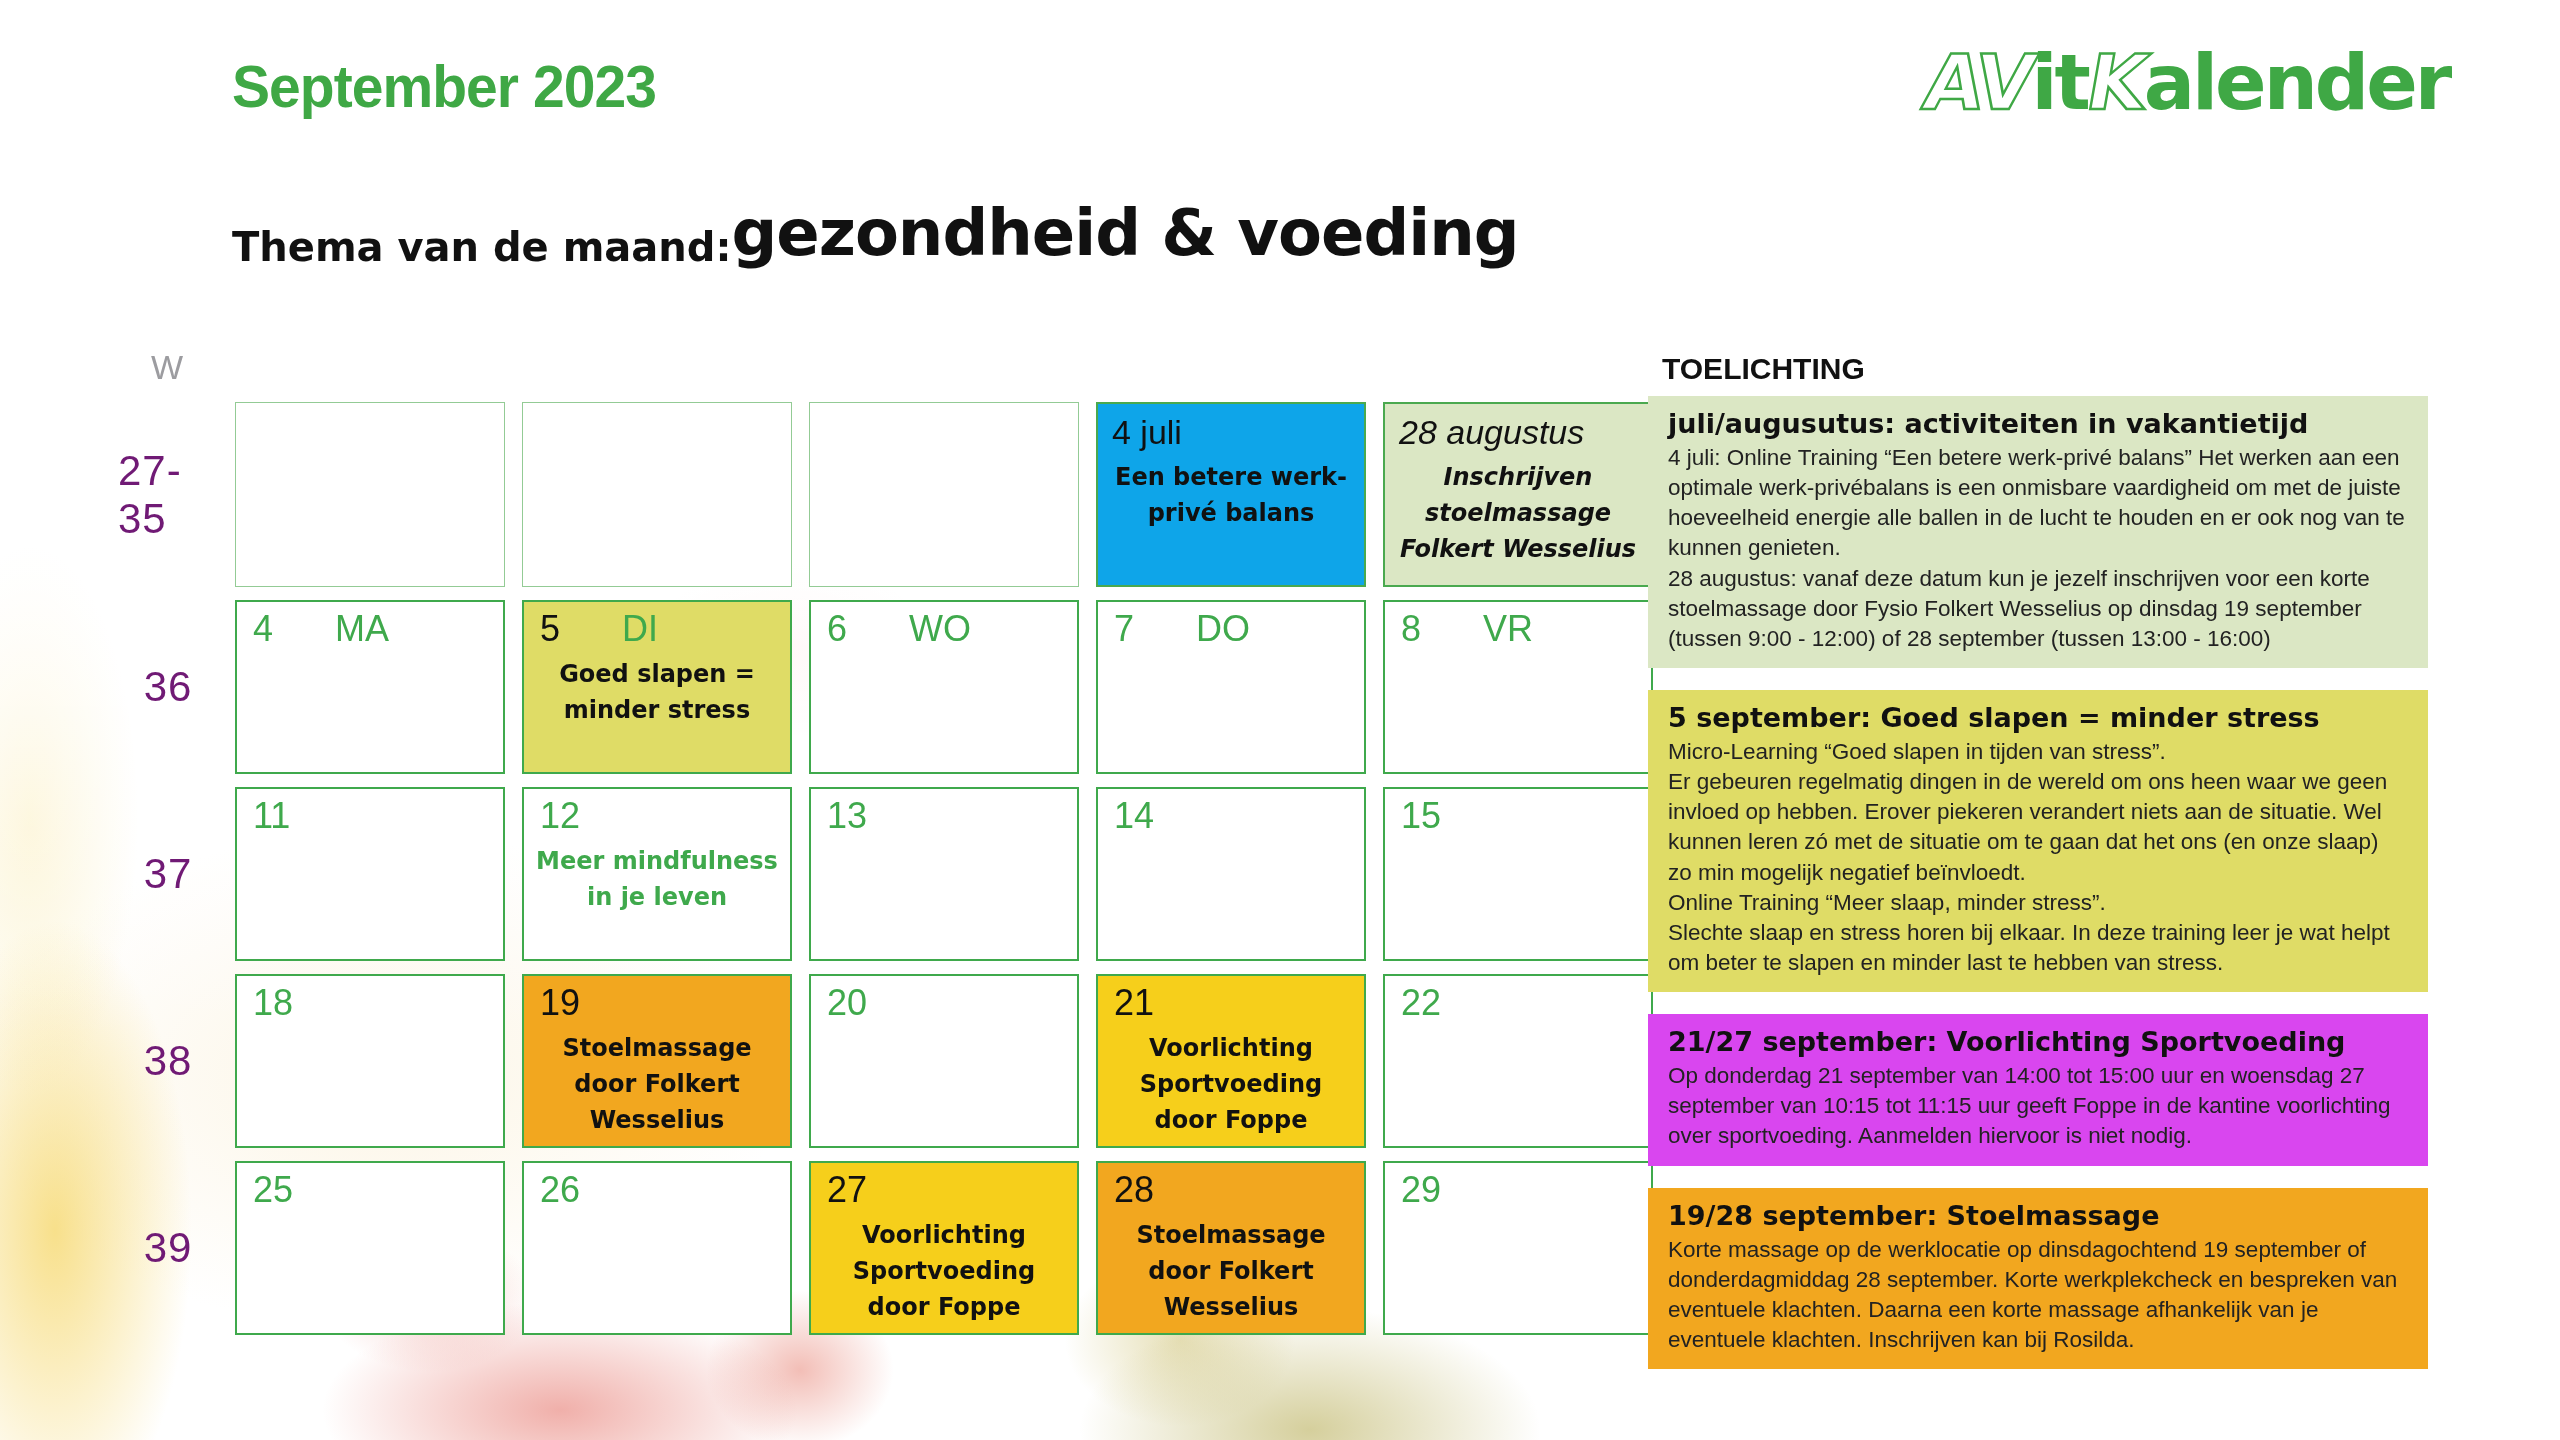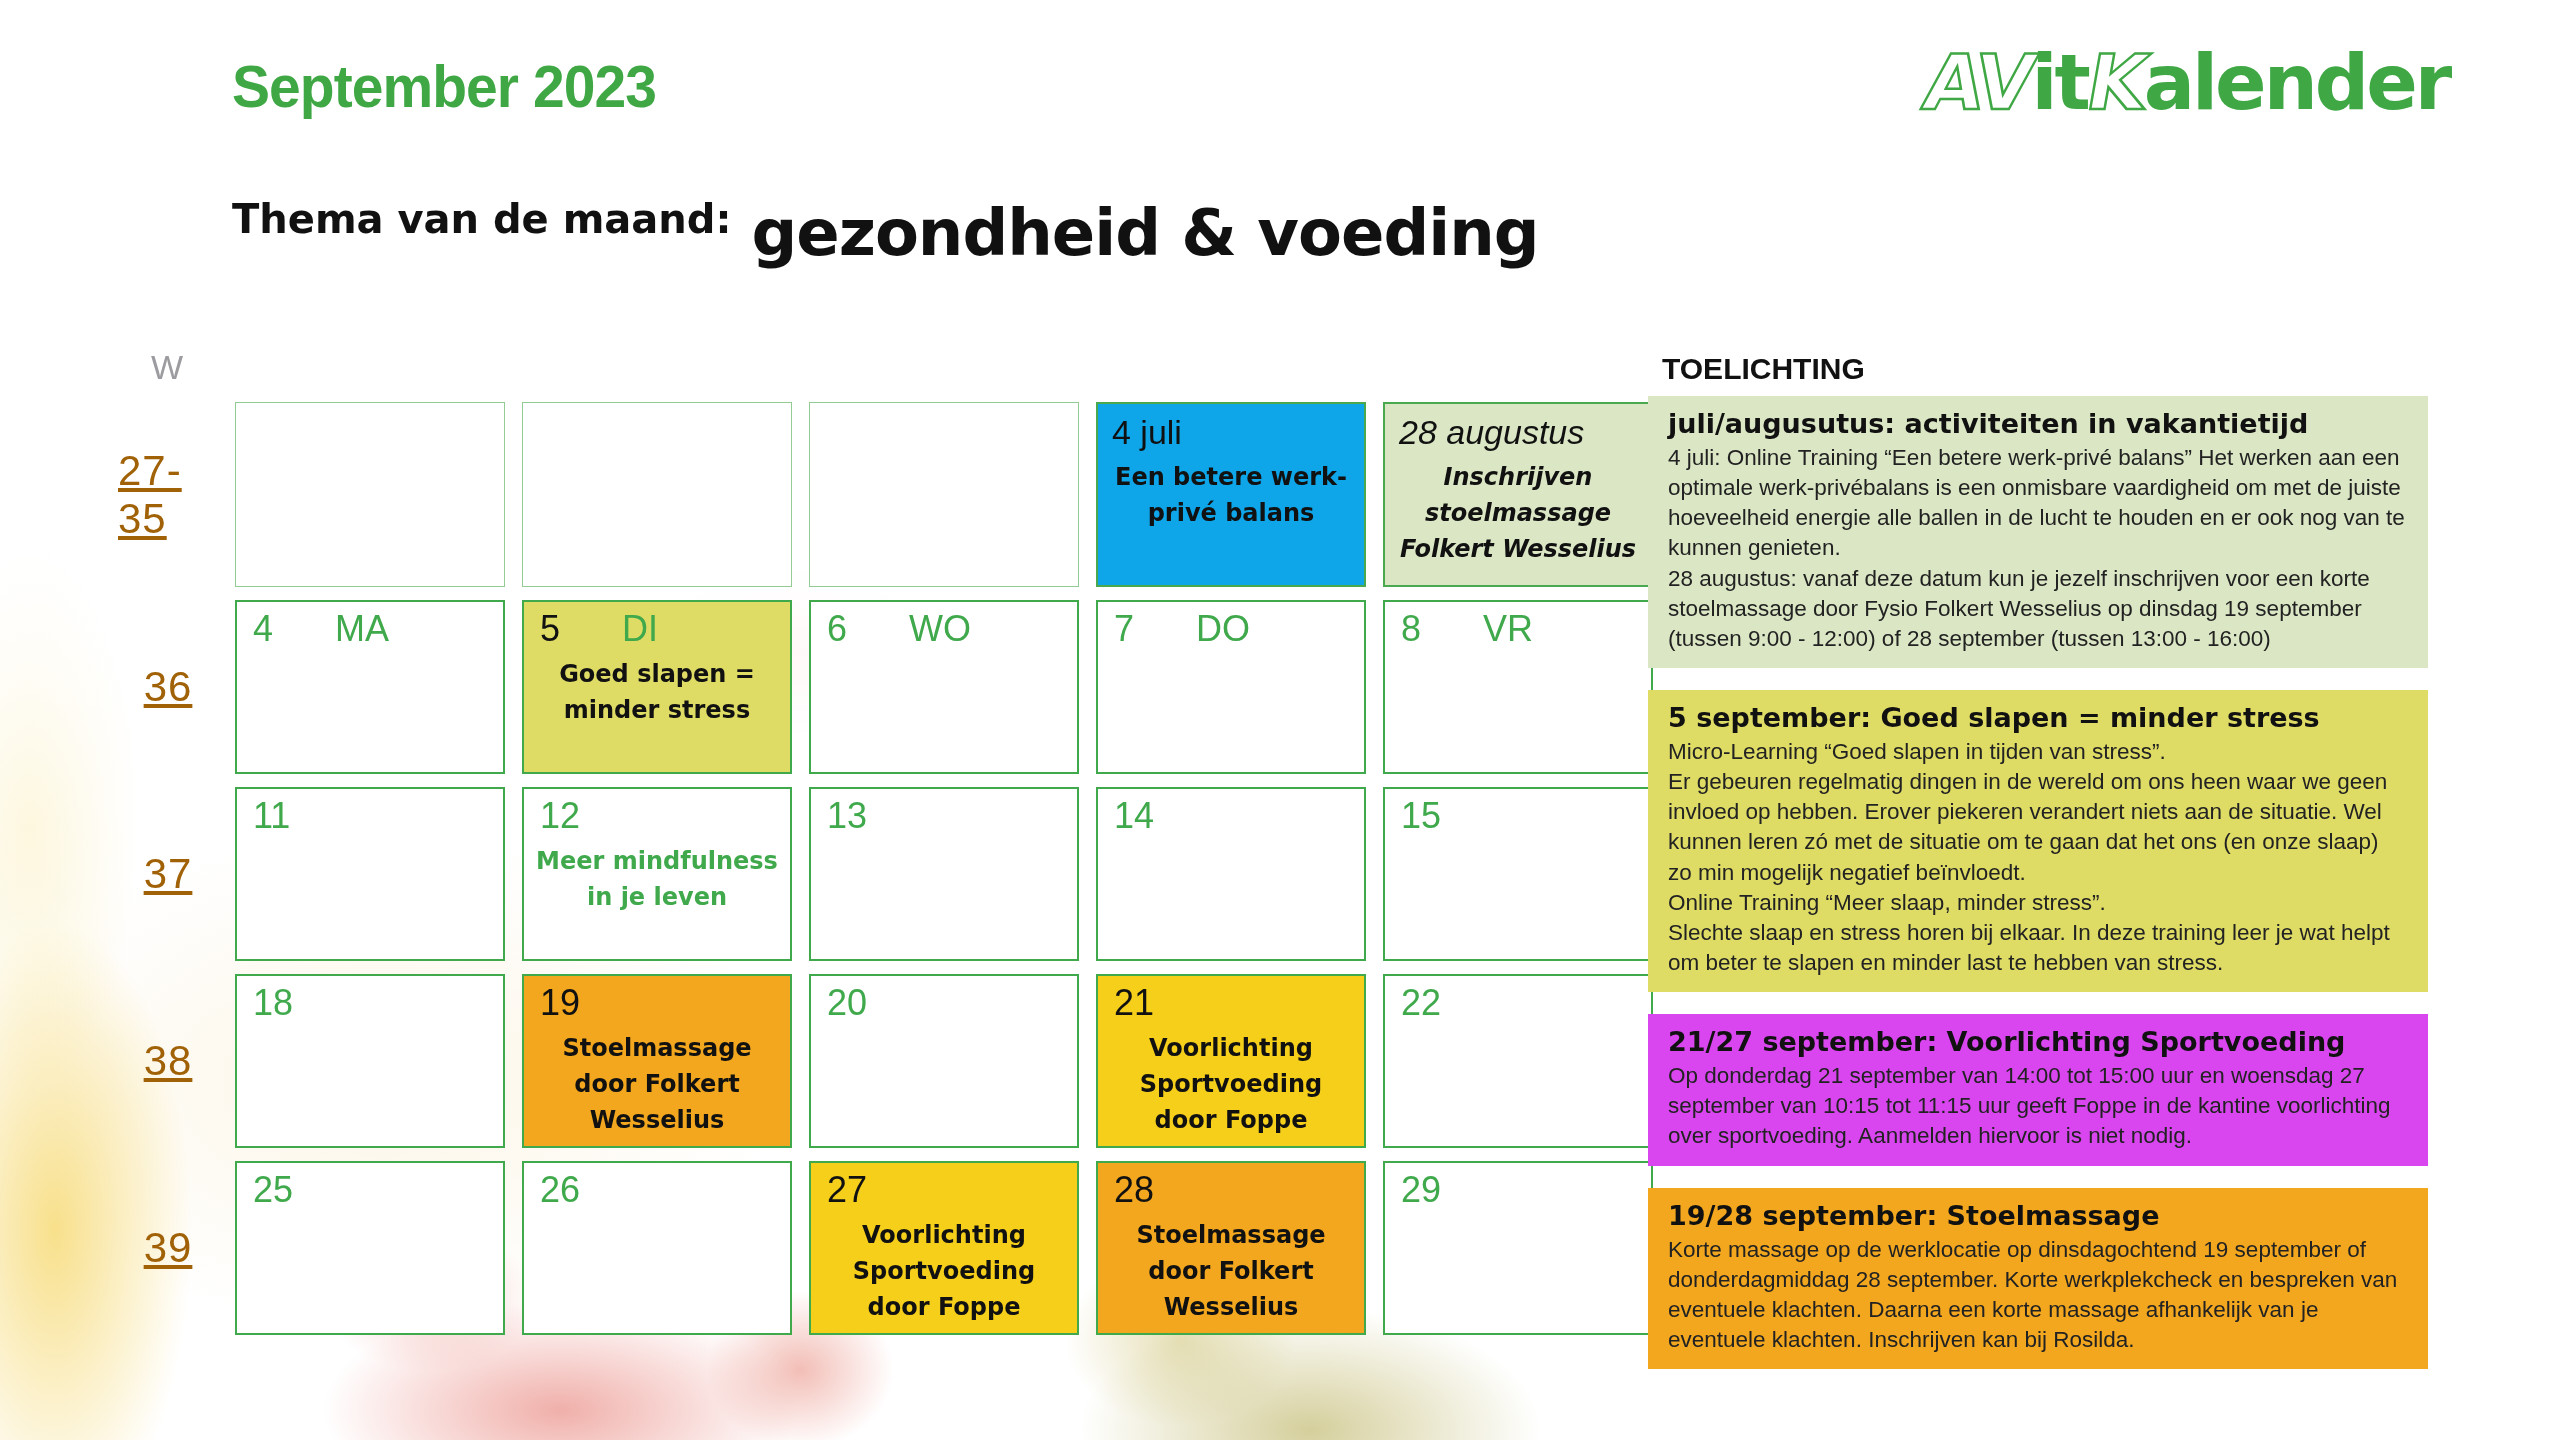--- a/index.html
+++ b/index.html
@@ -39,41 +39,41 @@
     letter-spacing:-3px;color:#3FA845;
   }
   .logo .outline{
     display:inline-block;transform:skewX(-10deg);
     color:transparent;-webkit-text-stroke:2.5px #3FA845;
   }
   .logo .solid{display:inline-block;}
 
   .theme{
     position:absolute;left:232px;top:196px;
-    display:flex;align-items:flex-start;gap:20px;color:#111;
+    display:flex;align-items:flex-end;color:#111;
     font-family:"DejaVu Sans",sans-serif;white-space:nowrap;
   }
   .theme-label{font-size:40px;font-weight:bold;}
   .theme-value{font-size:64px;font-weight:bold;letter-spacing:-1px;}
 
   .w-header{
     position:absolute;left:118px;top:348px;width:100px;text-align:center;
     font-size:34px;color:#9C9CA0;letter-spacing:2px;
   }
 
   .grid{
     position:absolute;left:118px;top:402px;
     display:grid;
     grid-template-columns:100px repeat(5,270px);
     grid-template-rows:185px repeat(4,174px);
     column-gap:17px;row-gap:13px;
   }
   .week-label{
     align-self:center;justify-self:center;
-    font-size:42px;color:#a16207;letter-spacing:1px;text-decoration:underline;
+    font-size:42px;color:#701a75;letter-spacing:1px;
   }
   .cell{
     position:relative;background:#ffffff;
     border:2px solid #3FA94C;box-sizing:border-box;
   }
   .cell.row0{border:1.5px solid #93CB95;}
   .cell.row0.filled{border:2px solid #4AA94F;}
   .cell-head{
     display:flex;align-items:flex-start;
     padding:8px 0 0 16px;position:relative;

